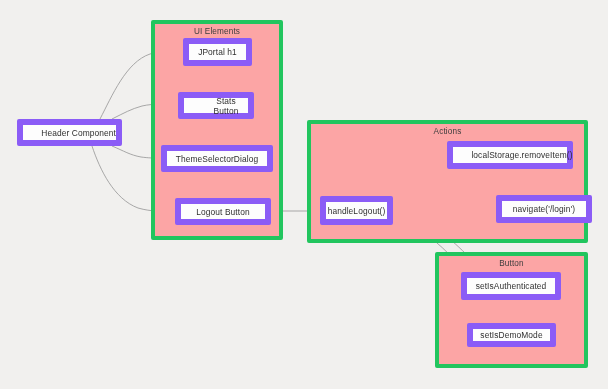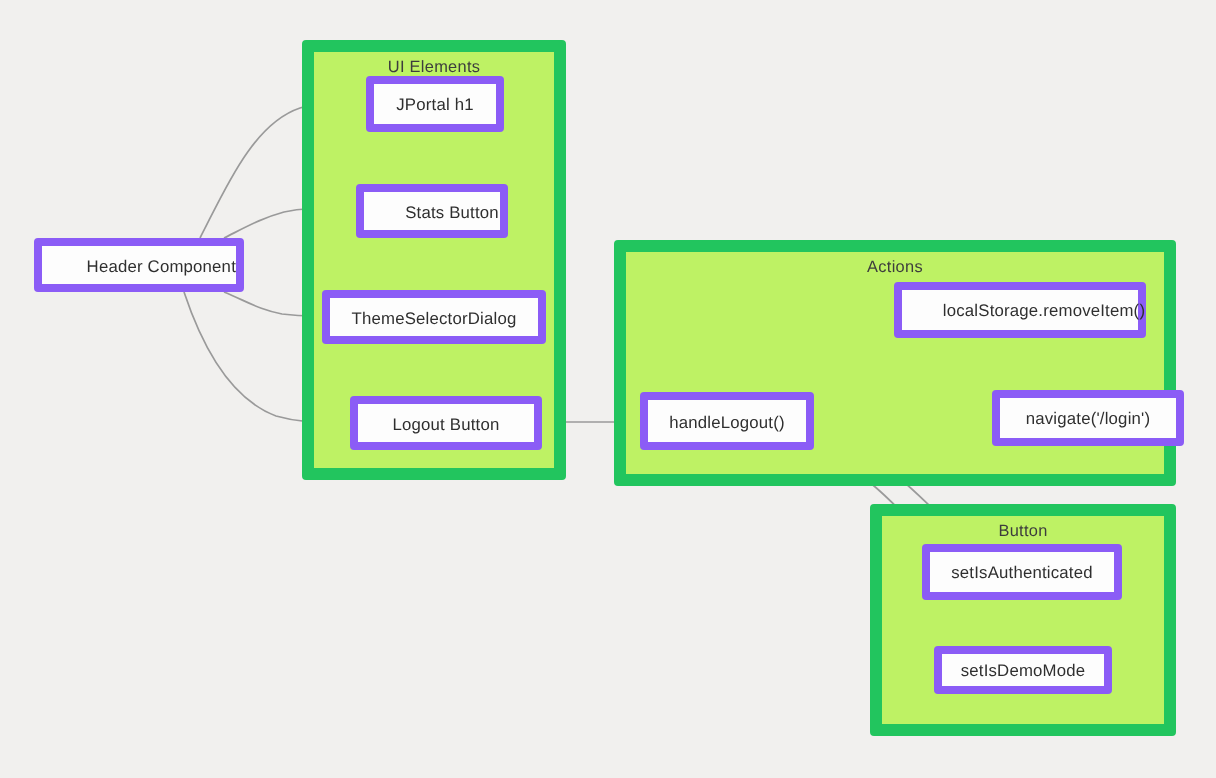--- a/index.html
+++ b/index.html
@@ -22,39 +22,39 @@
   #edges {
     position: absolute;
     left: 0;
     top: 0;
     width: 608px;
     height: 389px;
     pointer-events: none;
   }
   .cluster {
     position: absolute;
-    background: #bef264;
-    border: 6px solid #22c55e;
+    background: #fca5a5;
+    border: 4px solid #22c55e;
     border-radius: 2px;
     box-sizing: border-box;
   }
   .cluster-label {
     position: absolute;
     top: 3px;
     left: 0;
     width: 100%;
     text-align: center;
     font-size: 8.2px;
     color: #3d3d3d;
     letter-spacing: 0.15px;
   }
   .node {
     position: absolute;
     background: #fdfdfd;
-    border: 4px solid #8b5cf6;
+    border: 6px solid #8b5cf6;
     border-radius: 2px;
     box-sizing: border-box;
     display: flex;
     align-items: center;
     justify-content: center;
     text-align: center;
     color: #2f2f2f;
     font-size: 8.4px;
     letter-spacing: 0.1px;
     z-index: 3;
@@ -110,21 +110,21 @@
   </div>
 
   <div class="node" style="left:161px; top:145px; width:112px; height:27px;">
     <span>ThemeSelectorDialog</span>
   </div>
 
   <div class="node" style="left:175px; top:198px; width:96px; height:27px;">
     <span>Logout Button</span>
   </div>
 
-  <div class="node" style="left:320px; top:196px; width:87px; height:29px;">
+  <div class="node" style="left:320px; top:196px; width:73px; height:29px;">
     <span>handleLogout()</span>
   </div>
 
   <div class="node" style="left:447px; top:141px; width:126px; height:28px;padding-left:24px;">
     <span>localStorage.removeItem()</span>
   </div>
 
   <div class="node" style="left:465px; top:195px; width:96px; height:28px;margin-left:31px;">
     <span>navigate('/login')</span>
   </div>

